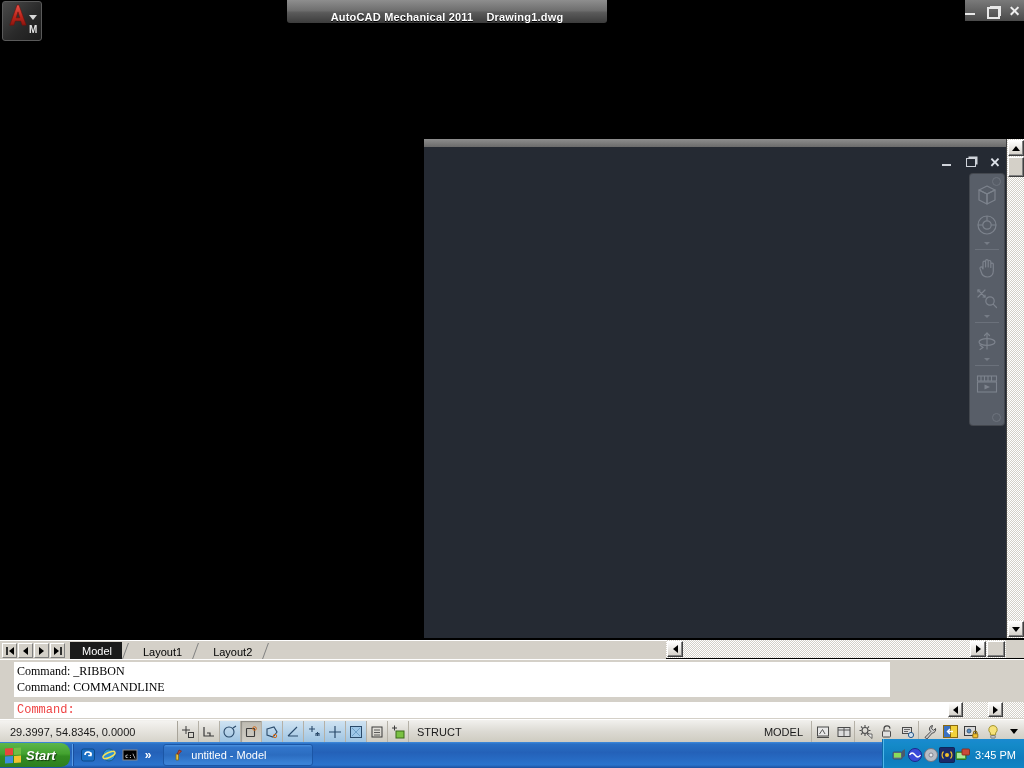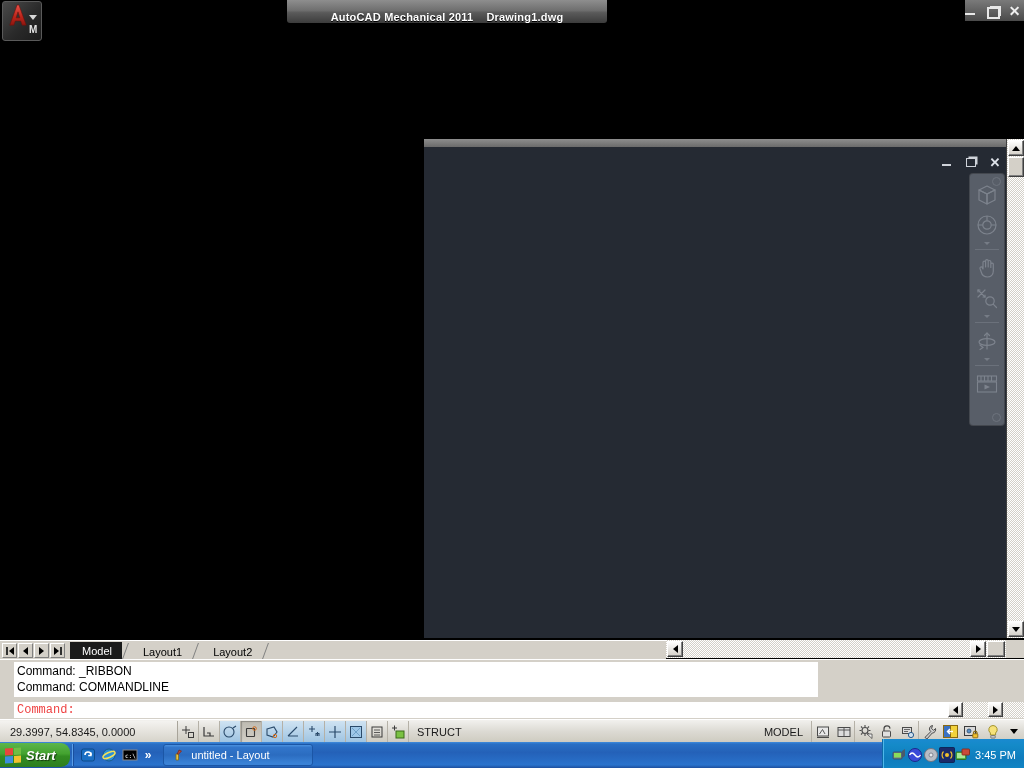--- a/index.html
+++ b/index.html
@@ -265,23 +265,23 @@
   }
   .cmd-grip::before{
     content:"";position:absolute;left:1px;top:2px;
     width:7px;height:4px;
     background-image:
       radial-gradient(#808080 40%, transparent 41%);
     background-size:2px 2px;
   }
   .cmd-history {
     position:absolute; left:14px; top:2px;
-    width:804px; height:35px;
+    width:876px; height:35px;
     background:#ffffff;
-    font-family:Liberation Sans, sans-serif;
+    font-family:Liberation Serif, serif;
     font-size:12px;
     color:#000;
     line-height:16px;
     padding:1px 3px;
     box-sizing:border-box;
     overflow:hidden;
     white-space:pre;
   }
   .cmd-input {
     position:absolute; left:14px; top:42px;
@@ -808,21 +808,21 @@
     </div>
 
     <div class="tasks">
       <div class="taskbtn">
         <span class="tb-ico">
           <svg width="14" height="14" viewBox="0 0 14 14">
             <path d="M4 12 L4 6 L6.5 6 L6.5 12 Z" fill="#e8c84a" stroke="#8a6a10" stroke-width="0.8"></path>
             <path d="M5.2 6 L7 2 L9.5 3.2 L6.5 6 Z" fill="#c04a3a" stroke="#7a2a1a" stroke-width="0.8"></path>
           </svg>
         </span>
-        <span class="tb-lbl">untitled - Layout</span>
+        <span class="tb-lbl">untitled - Model</span>
       </div>
     </div>
 
     <div class="tray">
       <span class="tray-ico">
         <svg width="16" height="16" viewBox="0 0 16 16">
           <rect x="2" y="5" width="9" height="7" rx="1" fill="#6a7a8a" stroke="#3a4a5a" stroke-width="0.8"></rect>
           <rect x="3" y="6" width="7" height="4.5" fill="#8adc5a"></rect>
           <path d="M11 4 L14 2 L14 9 L11 11" fill="#4a5a6a"></path>
         </svg>

